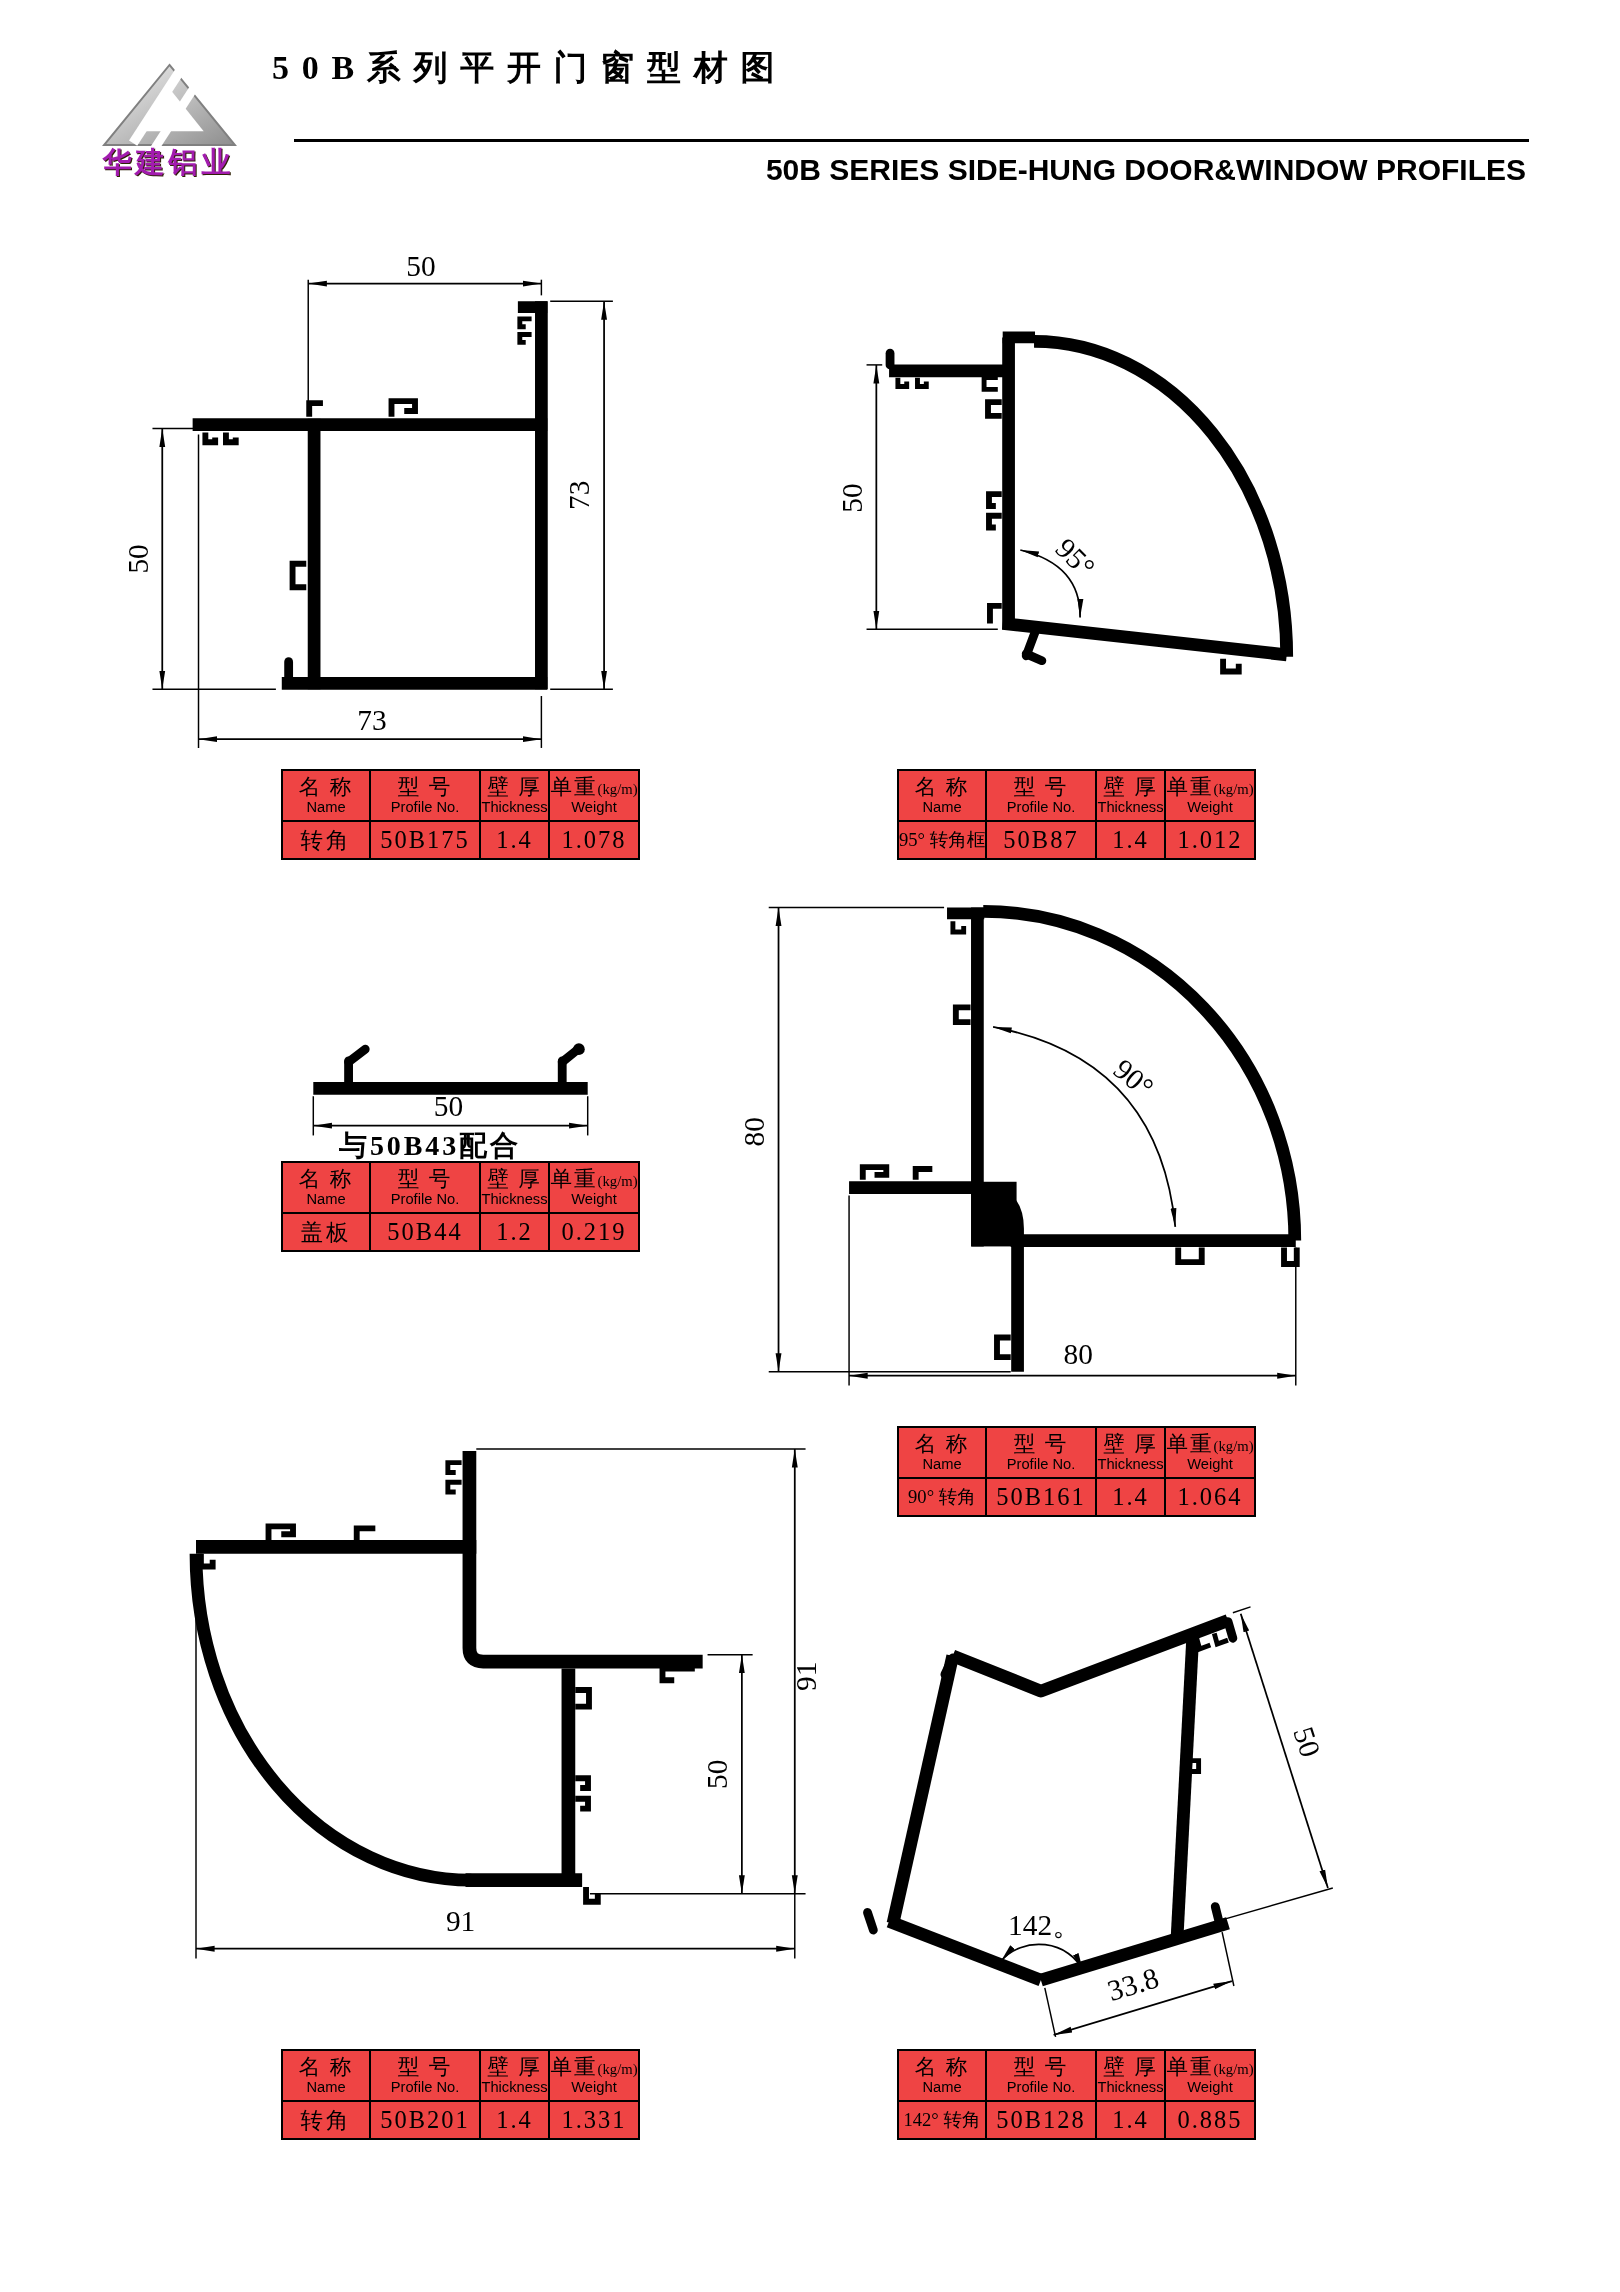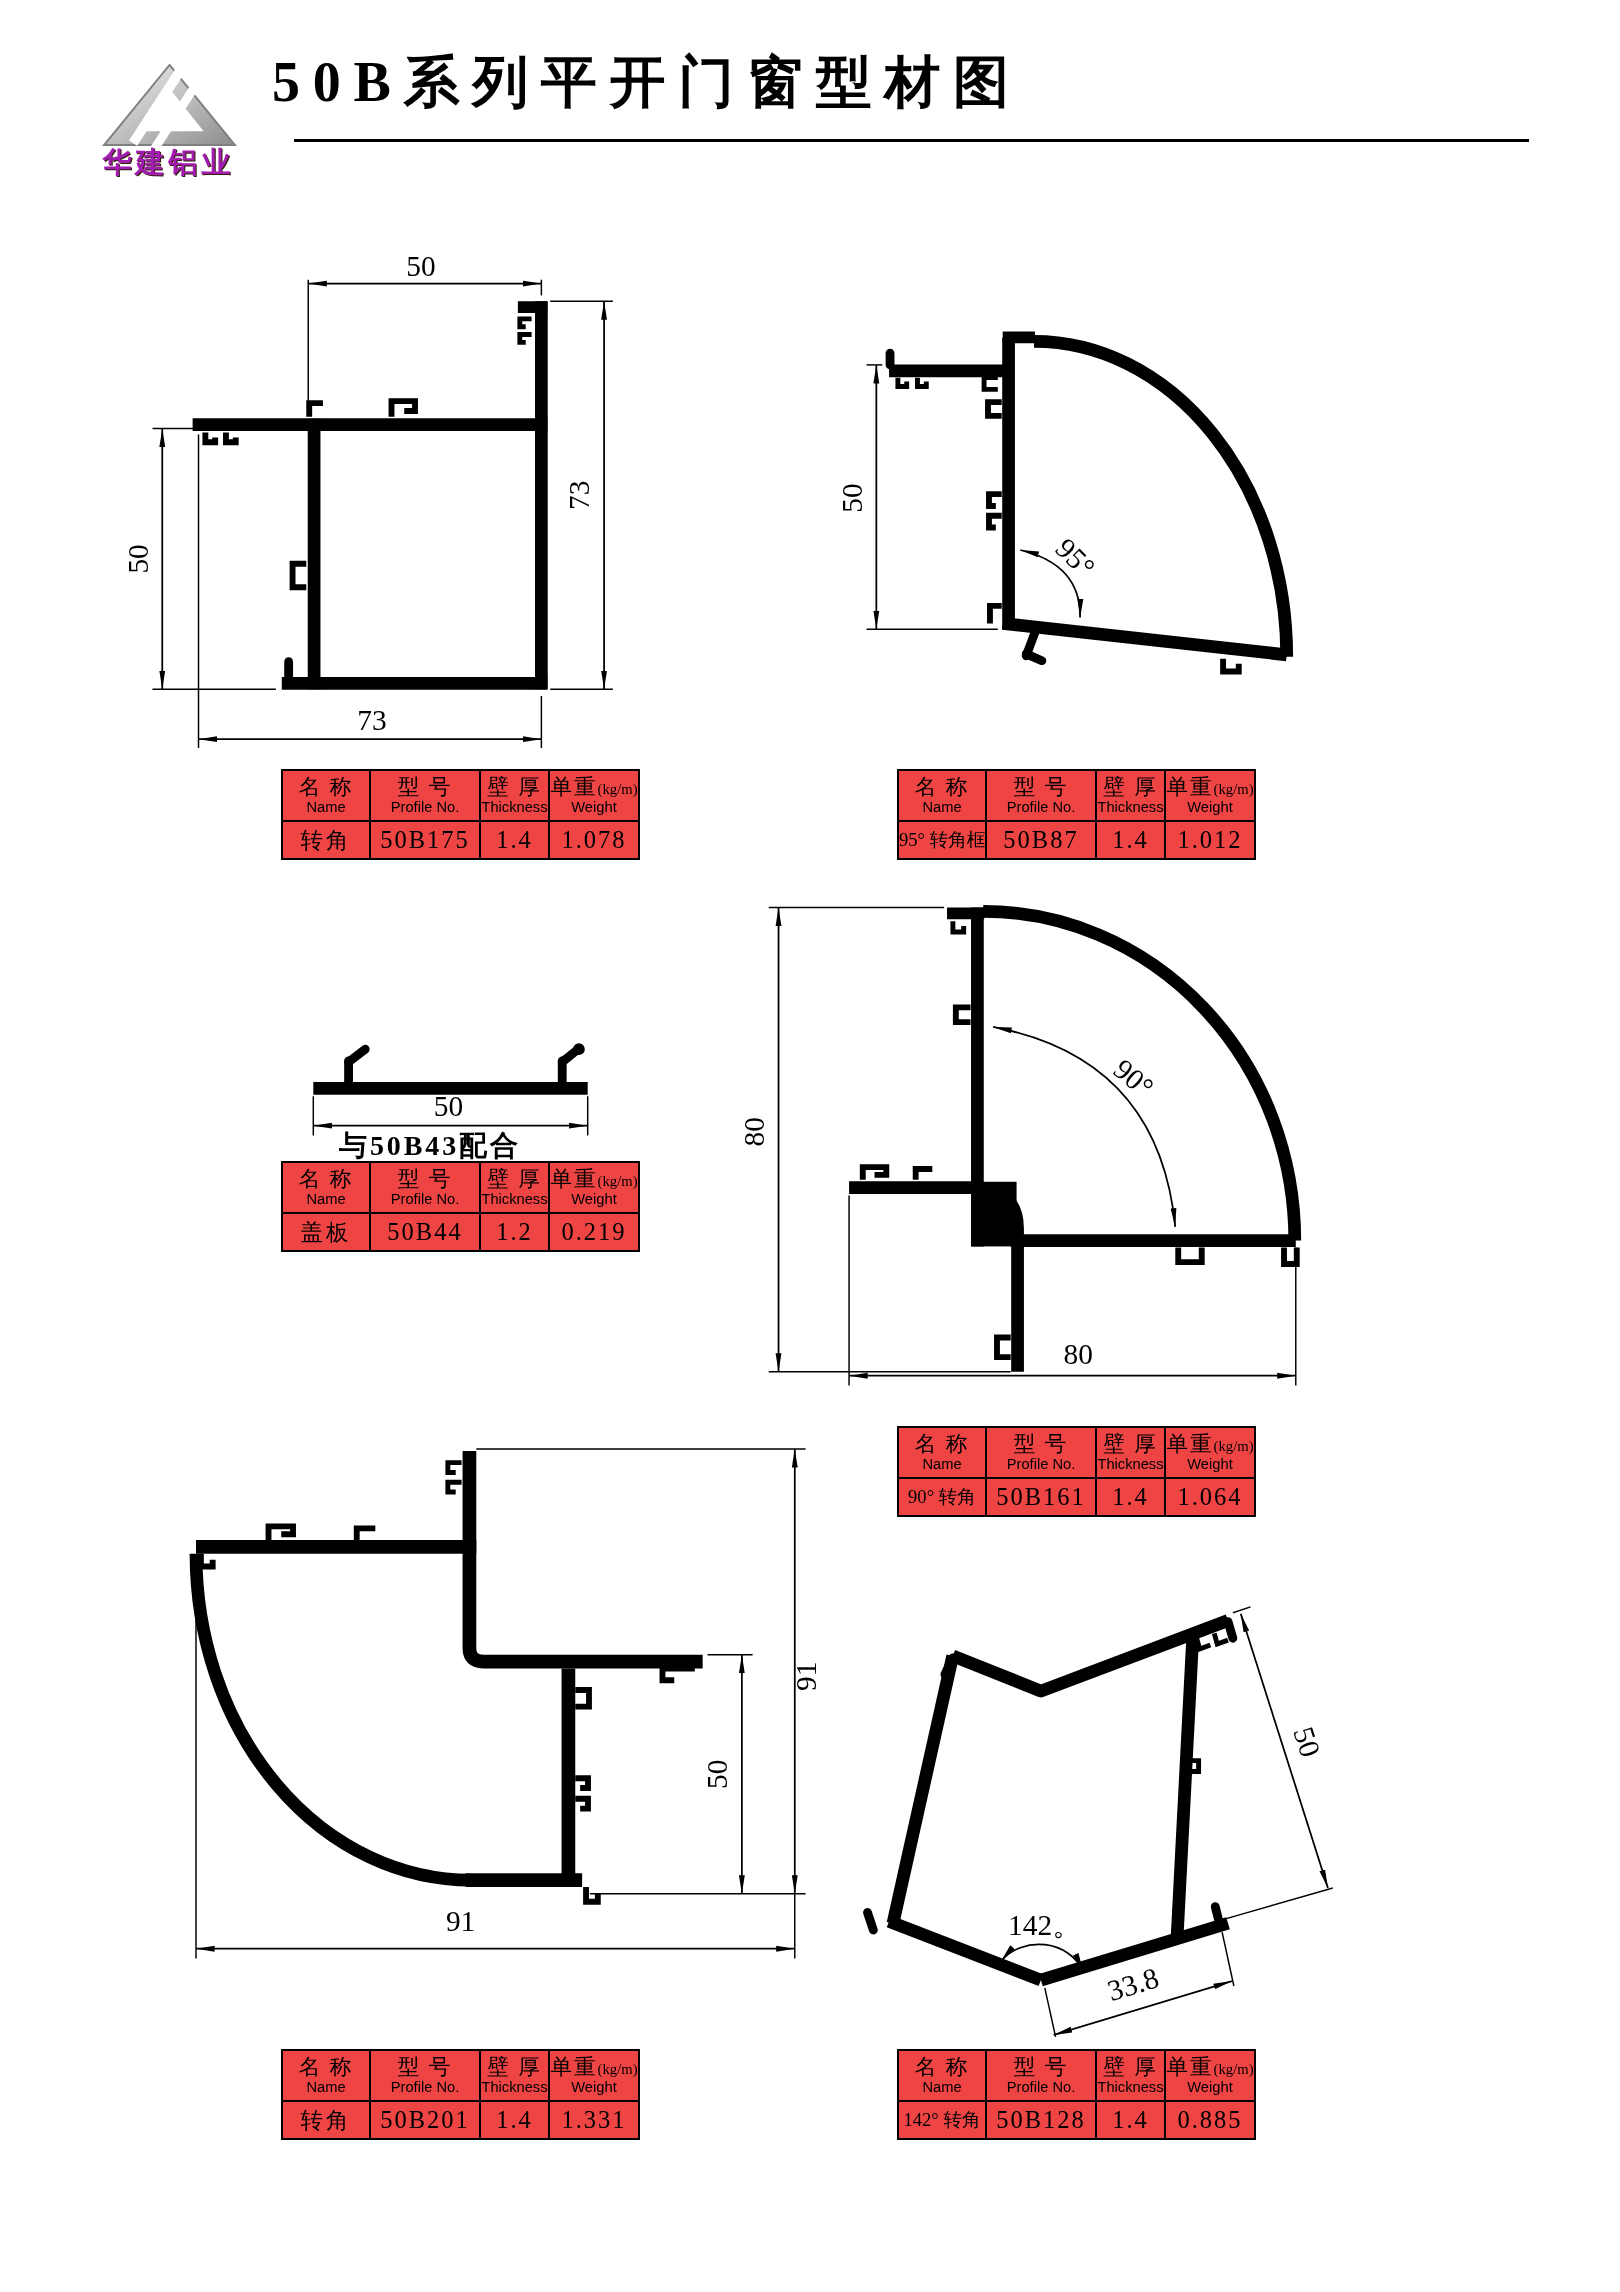--- a/index.html
+++ b/index.html
@@ -1,20 +1,20 @@
 <!DOCTYPE html>
 <html><head>
 <meta charset="utf-8">
 <style>
   html,body{margin:0;padding:0;background:#e8e8e8;}
   .page{position:relative;width:1620px;height:2293px;background:#ffffff;color:#000;
         font-family:"Liberation Serif",serif;overflow:hidden;margin:0 auto;}
   .abs{position:absolute;}
   
-  .title{position:absolute;left:272px;top:45px;font-size:56px;font-weight:bold;
+  .title{position:absolute;left:272px;top:45px;font-size:34px;font-weight:bold;
          letter-spacing:12.7px;font-family:"Liberation Serif",serif;white-space:nowrap;}
   .rule{position:absolute;left:294px;top:139px;width:1235px;height:2.9px;background:#000;}
   .subtitle{position:absolute;right:94px;top:153px;font-size:30px;font-weight:bold;
             font-family:"Liberation Sans",sans-serif;white-space:nowrap;}
   .logotext{position:absolute;left:82px;top:143px;width:173px;text-align:center;font-size:29px;
             font-weight:bold;color:#a21caf;letter-spacing:3.9px;text-shadow:1px 1px 0 #2e2104;
             font-family:"Liberation Serif",serif;}
   
   table.spec{position:absolute;border-collapse:collapse;table-layout:fixed;width:357px;background:#ef4444;}
   .spec th,.spec td{border:2px solid #000;text-align:center;vertical-align:middle;padding:0;overflow:hidden;}
@@ -56,20 +56,21 @@
       </linearGradient>
     </defs>
     <path d="M73,2 L140,84 L6,84 Z" fill="url(#lgmetal)" stroke="#808080" stroke-width="2"></path>
     <path d="M73,26 L108,70 L40,70 Z" fill="#ffffff"></path>
     <rect x="58" y="-8" width="10" height="104" fill="#ffffff" transform="rotate(33 73 43)"></rect>
     <rect x="80" y="-10" width="9" height="108" fill="#ffffff" transform="rotate(33 73 43)"></rect>
   </svg>
   <div class="logotext">华建铝业</div>
   <div class="title">50B系列平开门窗型材图</div>
   <div class="rule"></div>
+  <div class="subtitle">50B SERIES SIDE-HUNG DOOR&amp;WINDOW PROFILES</div>
 
   <svg class="draw" style="left:127px;top:250px;" width="529" height="510" viewBox="0 0 540 520">
     <defs>
         <marker id="m1" viewBox="0 0 20 8" refX="19" refY="4" markerWidth="20" markerHeight="10" orient="auto-start-reverse" markerUnits="userSpaceOnUse">
           <path d="M0,1 L19,4 L0,7 Z" fill="#000"></path>
         </marker>
       </defs>
     <g>
       <path class="p" d="M423,52 V448"></path>
       <path class="p12" d="M399,58 H429"></path>

